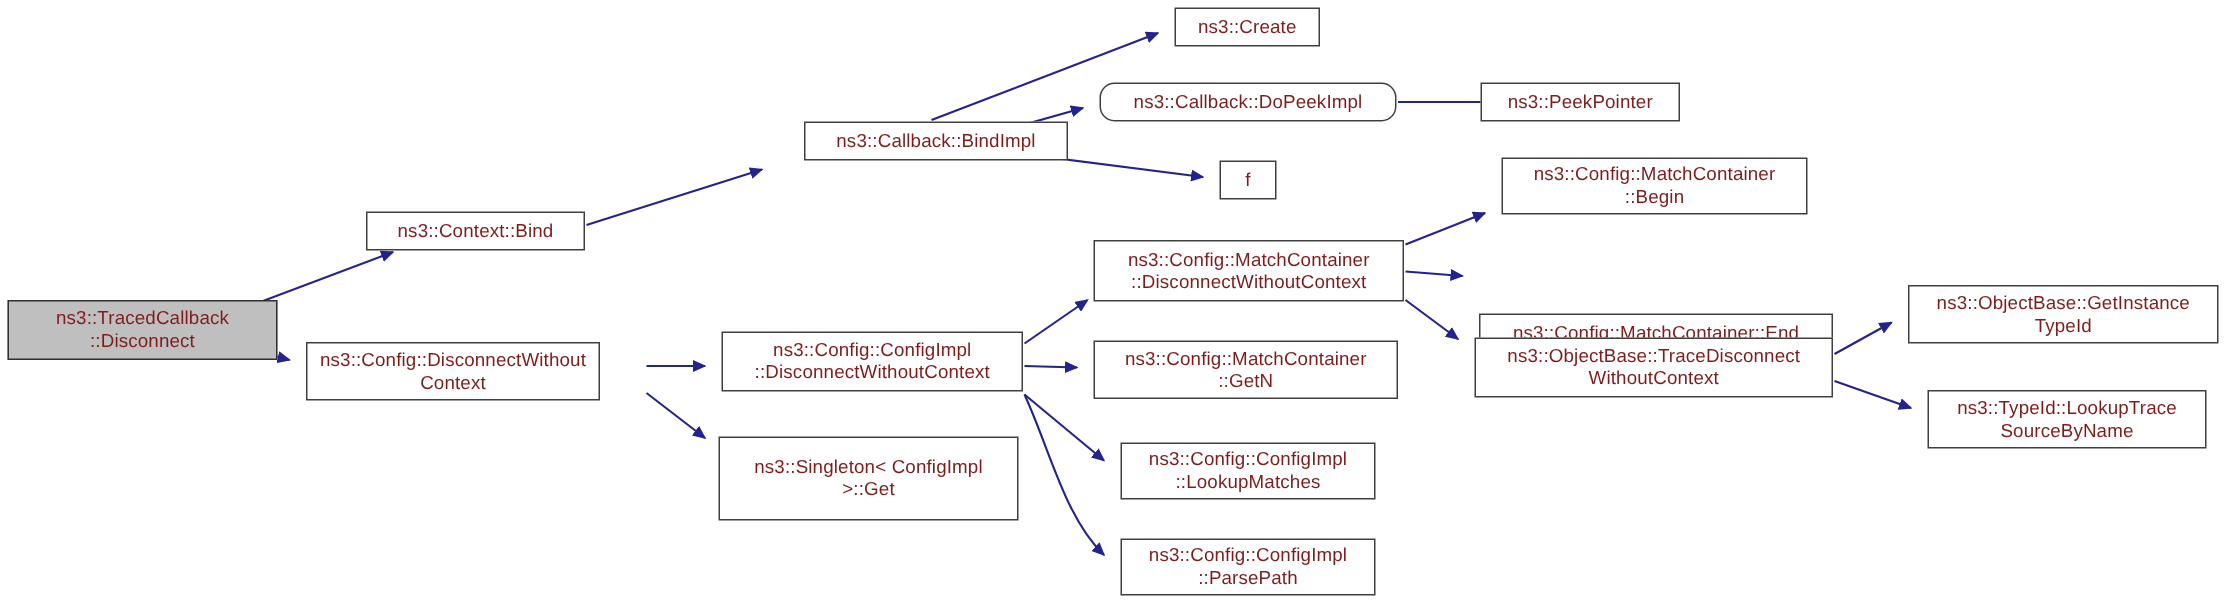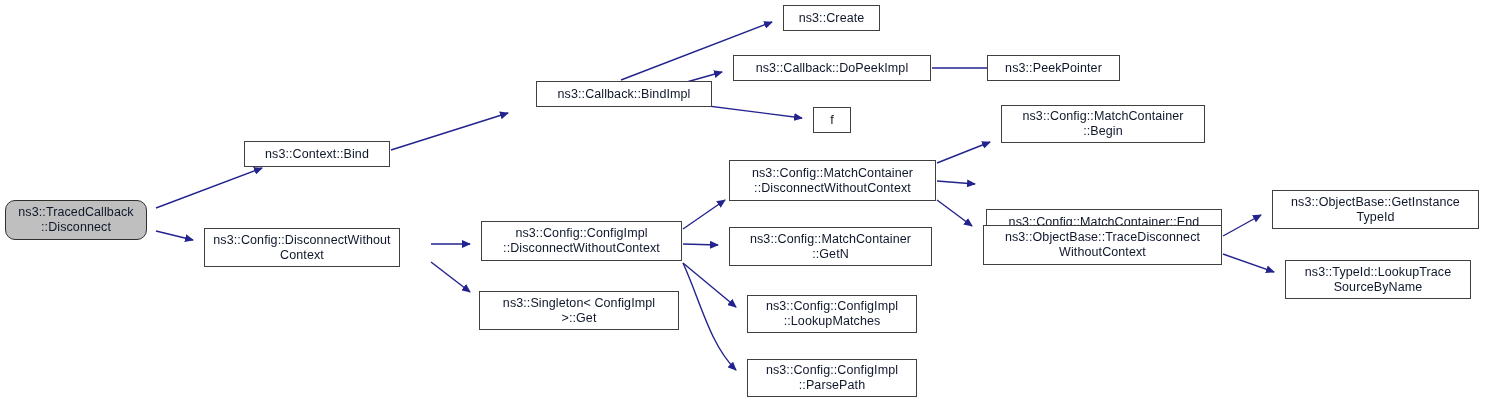--- a/index.html
+++ b/index.html
@@ -22,21 +22,21 @@
     top: 0;
     width: 1491px;
     height: 405px;
     pointer-events: none;
   }
   .gnode {
     position: absolute;
     box-sizing: border-box;
     border: 1px solid #404040;
     background: #ffffff;
-    color: #0f172a;
+    color: #7f1d1d;
     display: flex;
     align-items: center;
     justify-content: center;
     text-align: center;
     font-size: 12.5px;
     line-height: 15px;
     white-space: pre-line;
     letter-spacing: 0.1px;
     padding: 0 3px;
   }
@@ -70,33 +70,33 @@
         <path d="M 683,263 L 736,307" fill="none" stroke="#23238e" stroke-width="1.4" marker-end="url(#arrow)"></path>
         <path d="M 683,263 C 700,300 710,345 736,370" fill="none" stroke="#23238e" stroke-width="1.4" marker-end="url(#arrow)"></path>
         <path d="M 937,163 L 990,142" fill="none" stroke="#23238e" stroke-width="1.4" marker-end="url(#arrow)"></path>
         <path d="M 937,181 L 975,184" fill="none" stroke="#23238e" stroke-width="1.4" marker-end="url(#arrow)"></path>
         <path d="M 937,200 L 972,226" fill="none" stroke="#23238e" stroke-width="1.4" marker-end="url(#arrow)"></path>
         <path d="M 1223,236 L 1261,215" fill="none" stroke="#23238e" stroke-width="1.4" marker-end="url(#arrow)"></path>
         <path d="M 1223,254 L 1274,272" fill="none" stroke="#23238e" stroke-width="1.4" marker-end="url(#arrow)"></path>
       </g>
   </svg>
   <div id="nodes-layer">
-      <div class="gnode root" style="left: 5px; top: 200px; width: 142px; height: 40px; border-radius: 10px;">ns3::TracedCallback
+      <div class="gnode root" style="left: 5px; top: 200px; width: 180px; height: 40px;">ns3::TracedCallback
 ::Disconnect</div>
       <div class="gnode" style="left: 244px; top: 141px; width: 146px; height: 26px;">ns3::Context::Bind</div>
       <div class="gnode" style="left: 492px; top: 81px; width: 176px; height: 26px; margin-left: 44px;">ns3::Callback::BindImpl</div>
       <div class="gnode" style="left: 783px; top: 5px; width: 97px; height: 26px;">ns3::Create</div>
-      <div class="gnode" style="left: 733px; top: 55px; width: 198px; height: 26px;">ns3::Callback::DoPeekImpl</div>
+      <div class="gnode" style="left: 733px; top: 55px; width: 198px; height: 26px; border-radius: 10px;">ns3::Callback::DoPeekImpl</div>
       <div class="gnode" style="left: 813px; top: 107px; width: 38px; height: 26px;">f</div>
       <div class="gnode" style="left: 987px; top: 55px; width: 133px; height: 26px;">ns3::PeekPointer</div>
       <div class="gnode" style="left: 204px; top: 228px; width: 196px; height: 39px;">ns3::Config::DisconnectWithout
 Context</div>
       <div class="gnode" style="left: 481px; top: 221px; width: 201px; height: 40px;">ns3::Config::ConfigImpl
 ::DisconnectWithoutContext</div>
-      <div class="gnode" style="left: 479px; top: 291px; width: 200px; height: 39px; text-align: center;">ns3::Singleton&lt; ConfigImpl
+      <div class="gnode" style="left: 479px; top: 291px; width: 200px; height: 56px; text-align: center;">ns3::Singleton&lt; ConfigImpl
 &gt;::Get</div>
       <div class="gnode" style="left: 729px; top: 160px; width: 207px; height: 41px;">ns3::Config::MatchContainer
 ::DisconnectWithoutContext</div>
       <div class="gnode" style="left: 729px; top: 227px; width: 203px; height: 39px;">ns3::Config::MatchContainer
 ::GetN</div>
       <div class="gnode" style="left: 747px; top: 295px; width: 170px; height: 38px;">ns3::Config::ConfigImpl
 ::LookupMatches</div>
       <div class="gnode" style="left: 747px; top: 359px; width: 170px; height: 38px;">ns3::Config::ConfigImpl
 ::ParsePath</div>
       <div class="gnode" style="left: 1001px; top: 105px; width: 204px; height: 38px;">ns3::Config::MatchContainer

